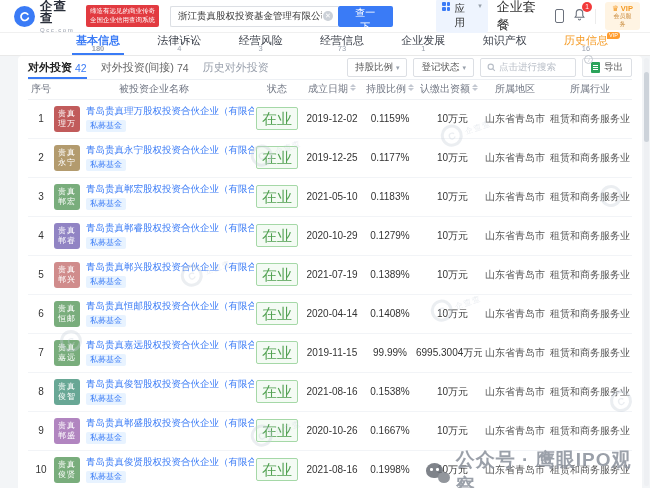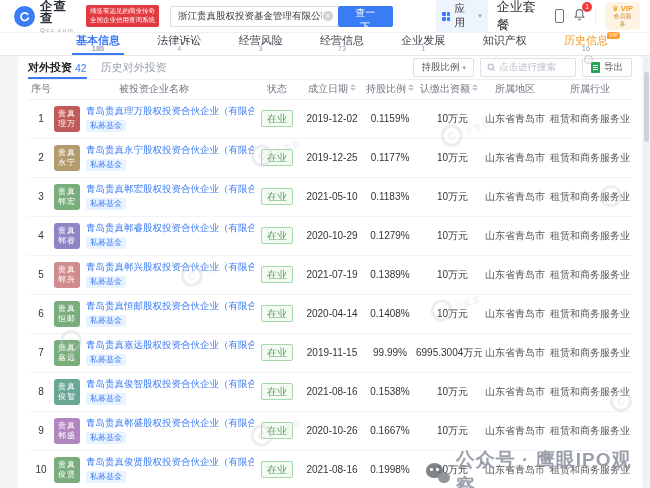--- a/index.html
+++ b/index.html
@@ -13,21 +13,21 @@
   .logo-circle svg { display:block; }
   .brand-col { display:flex; flex-direction:column; line-height:1; }
   .brand-name { font-size:12.5px; font-weight:bold; color:#2a2f3a; letter-spacing:1px; }
   .brand-domain { font-size:6px; color:#9aa1ad; letter-spacing:1.5px; margin-top:2px; }
   .slogan { background:#e23a40; color:#fff; border-radius:2px; padding:2px 4px; line-height:1.35; font-size:6.5px; white-space:nowrap; }
   .searchbox { display:flex; align-items:center; margin-left:4px; }
   .search-input { width:172px; height:21px; border:1px solid #dcdfe4; border-right:none; border-radius:2px 0 0 2px; font-size:9.5px; color:#333; padding:0 16px 0 7px; outline:none; font-family:inherit; }
   .clear-ico { width:10px; height:10px; border-radius:50%; background:#ccd1d8; color:#fff; font-size:7px; line-height:10px; text-align:center; margin-left:-15px; }
   .search-btn { height:21px; margin-left:5px; padding:0 13px; background:#3a7bf6; color:#fff; border:none; border-radius:2px; font-size:10px; font-family:inherit; }
   .top-right { margin-left:auto; display:flex; align-items:center; gap:9px; }
-  .apps-btn { display:flex; align-items:center; gap:4px; background:#eef4fe; border-radius:3px; padding:3px 6px; font-size:10.5px; color:#333;margin-left:36px; }
+  .apps-btn { display:flex; gap:4px; background:#eef4fe; border-radius:3px; padding:3px 6px; font-size:10.5px; color:#333;margin-left:36px; }
   .grid-ico { width:9px; height:9px; display:grid; grid-template-columns:1fr 1fr; grid-template-rows:1fr 1fr; gap:1px; }
   .grid-ico i { background:#3a7bf6; border-radius:1px; }
   .caret { font-size:7px; color:#98a0ab; }
   .pkg { font-size:13px; color:#333; }
   .phone-ico { width:9px; height:14px; border:1.2px solid #6b717c; border-radius:2px; }
   .bell-wrap { position:relative; }
   .badge { position:absolute; top:-5px; right:-6px; min-width:10px; height:10px; background:#f23a3a; color:#fff; border-radius:5px; font-size:6.5px; line-height:10px; text-align:center; padding:0 2px; }
   .vdiv { width:1px; height:15px; background:#ececec; }
   .vip-badge { background:#fff4e3; border-radius:3px; padding:2px 6px; line-height:1.2; text-align:center; }
   .vip-line1 { color:#f59a23; font-size:7.5px; font-weight:bold; }
@@ -70,21 +70,21 @@
   .sort i { display:block; width:0; height:0; border-left:3px solid transparent; border-right:3px solid transparent; }
   .sort .up { border-bottom:3px solid #c3c8d1; margin-bottom:1px; }
   .sort .dn { border-top:3px solid #c3c8d1; }
   tbody td { height:39px; border-bottom:1px solid #f2f4f7; font-size:10px; color:#333; text-align:center; white-space:nowrap; overflow:hidden; }
   td.t-name { text-align:left; }
   .name-wrap { display:flex; align-items:center; gap:6px; }
   .co-logo { width:26px; height:26px; border-radius:3px; color:#fff; font-size:8px; line-height:1.25; display:flex; flex-direction:column; align-items:center; justify-content:center; flex:0 0 auto; letter-spacing:1px; }
   .name-col { display:flex; flex-direction:column; align-items:flex-start; gap:2px; min-width:0; }
   .co-link { color:#3a7bf6; font-size:9.5px; white-space:nowrap; text-decoration:none; }
   .fund-tag { background:#e8f3ff; color:#3a7bf6; font-size:8px; padding:1px 4px; border-radius:2px; line-height:1.2; }
-  .status-badge { display:inline-block; border:1px solid #a5d8a7; color:#52a152; background:#f4fbf4; font-size:10px; padding:1px 5px; border-radius:2px; line-height:1.3; }
+  .status-badge { display:inline-block; border:1px solid #a5d8a7; color:#52a152; background:#f4fbf4; font-size:15px; padding:1px 5px; border-radius:2px; line-height:1.3; }
   td.t-amt { text-align:right; padding-right:14px; }
   td.t-region, td.t-ind { color:#555; }
 
   
   .wm { position:absolute; display:flex; align-items:center; gap:3px; opacity:.35; transform:rotate(-18deg); pointer-events:none; z-index:3; }
   .wm-circle { width:22px; height:22px; border:3px solid #c7cfda; border-radius:50%; color:#c7cfda; font-size:10px; font-weight:bold; display:flex; align-items:center; justify-content:center; }
   .wm-text { color:#c7cfda; font-size:8px; letter-spacing:1px; }
   .wechat-wm { position:absolute; left:426px; top:447px; display:flex; align-items:center; gap:6px; z-index:6; opacity:.88; pointer-events:none; }
   .wx-ico { position:relative; width:24px; height:20px; }
   .wx-b1 { position:absolute; left:0; top:0; width:17px; height:15px; background:#6e737b; border-radius:50% 50% 46% 46%; }
@@ -177,26 +177,34 @@
     <span class="info-ico">i</span>
   </div>
 </div>
 
 <div class="card">
   <div class="subbar">
     <div class="subtab active">
       <span>对外投资</span>
         <span class="sub-count">42</span>
     </div>
+    <div class="subtab">
+      <span>对外投资(间接)</span>
+        <span class="sub-count">74</span>
+    </div>
     <div class="subtab dim">
       <span>历史对外投资</span>
     </div>
     <div class="sub-right">
       <button class="filter-btn">
         <span>持股比例</span>
+          <span class="caret">▾</span>
+      </button>
+      <button class="filter-btn">
+        <span>登记状态</span>
           <span class="caret">▾</span>
       </button>
       <div class="mini-search">
         <svg width="9" height="9" viewBox="0 0 24 24">
             <circle cx="10" cy="10" r="7" fill="none" stroke="#b8bec7" stroke-width="3"></circle>
             <line x1="15" y1="15" x2="21" y2="21" stroke="#b8bec7" stroke-width="3"></line>
           </svg>
         <span>点击进行搜索</span>
       </div>
       <button class="export-btn">

